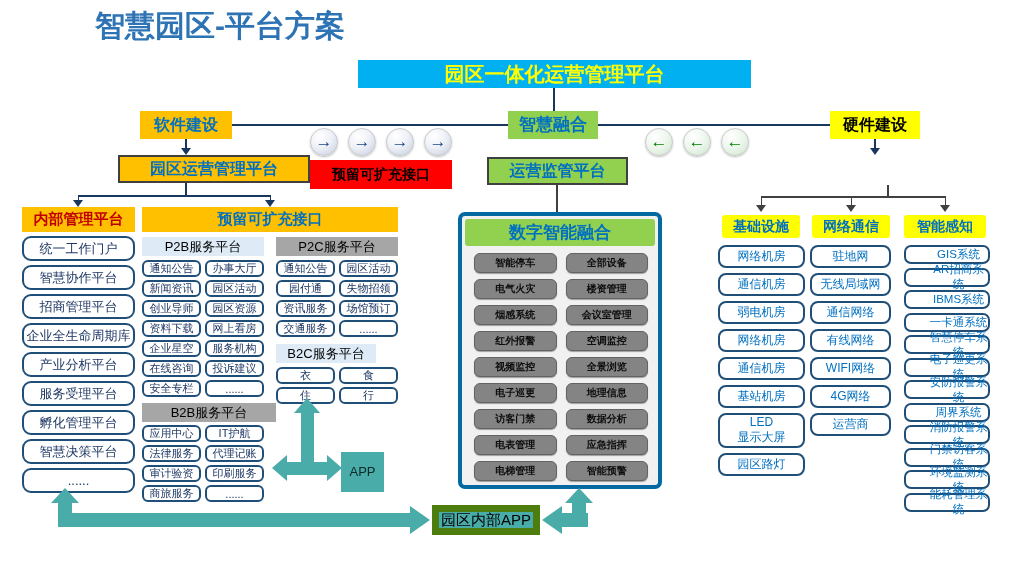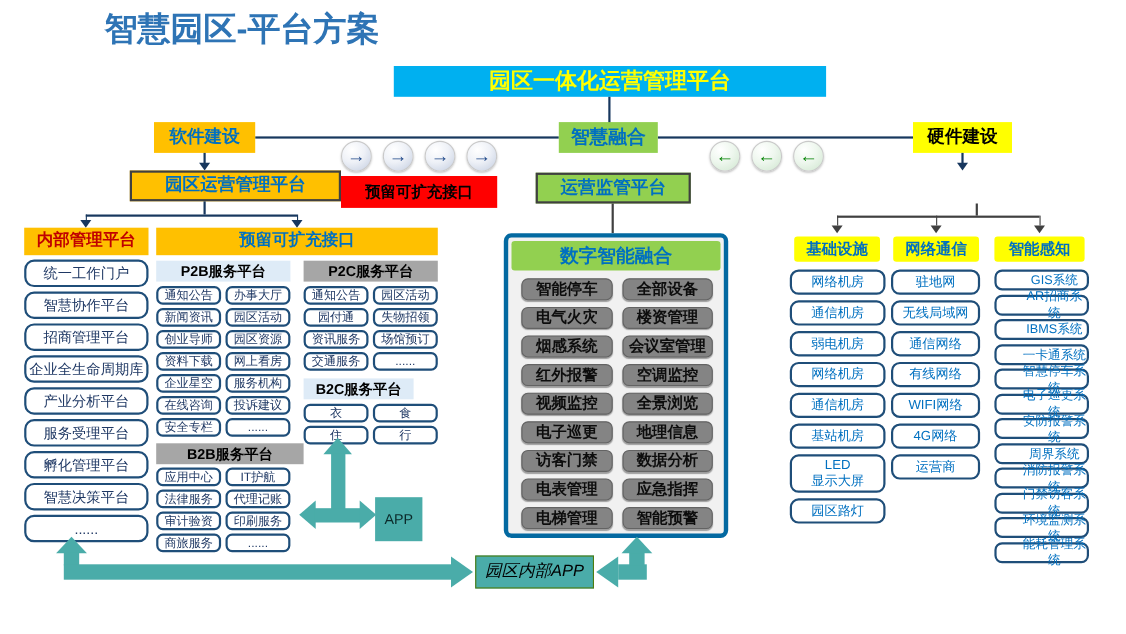--- a/index.html
+++ b/index.html
@@ -35,37 +35,37 @@
   
   .pill-col{position:absolute;display:flex;flex-direction:column;}
   .pill-col > div{box-sizing:border-box;background:#fff;border:2px solid #1F4E79;border-radius:9px;
           display:flex;align-items:center;justify-content:center;text-align:center;
           color:#1F3864;white-space:pre-line;}
   .col-internal > div{height:25px;margin-bottom:4px;font-size:13px;}
   .col-hw > div{min-height:23px;margin-bottom:5px;font-size:12px;color:#0070C0;border-radius:8px;}
   .col-sense > div{height:19px;margin-bottom:3.5px;font-size:11.5px;color:#0070C0;border-radius:7px;padding-left:23px;}
   
   .subhead{position:absolute;box-sizing:border-box;display:flex;align-items:center;justify-content:center;
-           font-weight:bold;font-size:13px;color:#000;}
+           font-weight:normal;font-size:13px;color:#000;}
   .subhead.lt{background:#DEEBF7;}
   .subhead.gy{background:#A6A6A6;}
   
   .sgrid{position:absolute;display:grid;grid-template-columns:1fr 1fr;column-gap:4px;row-gap:3px;}
   .sgrid > div{box-sizing:border-box;height:17px;background:#fff;border:2px solid #1F4E79;border-radius:6px;
           display:flex;align-items:center;justify-content:center;font-size:11px;color:#1F3864;}
   
   .fusion-wrap{position:absolute;left:458px;top:212px;width:204px;height:277px;background:#F1F1F1;
           border:4px solid #0369a1;border-radius:7px;box-sizing:border-box;}
   .fusion-head{position:absolute;left:3px;right:3px;top:3px;height:27px;background:#92D050;border-radius:3px;
           display:flex;align-items:center;justify-content:center;color:#0070C0;font-weight:bold;font-size:17px;}
   .fgrid{position:absolute;left:12px;right:10px;top:37px;display:grid;grid-template-columns:1fr 1fr;
           column-gap:9px;row-gap:6px;}
   .fgrid > div{box-sizing:border-box;height:20px;background:#848484;border:1px solid #636363;border-radius:6px;
           box-shadow:0 1px 1px rgba(0,0,0,.35);display:flex;align-items:center;justify-content:center;
-          font-size:14px;font-weight:bold;color:#0d0d0d;}
+          font-size:10px;font-weight:bold;color:#0d0d0d;}
   
   .teal{background:#4AACA9;}
   .teal-tri{position:absolute;width:0;height:0;}
 </style>
 </head>
 <body>
 
 <div class="canvas">
 
   <div class="abs bold" style="left:95px;top:6px;font-size:30px;color:#2E74B5;">智慧园区-平台方案</div>
@@ -256,20 +256,20 @@
       <div>门禁访客系统</div>
       <div>环境监测系统</div>
       <div>能耗管理系统</div>
     </div>
 
   <div class="teal-tri" style="left:51px;top:488px;border-left:14px solid transparent;border-right:14px solid transparent;border-bottom:15px solid #4AACA9;"></div>
   <div class="abs teal" style="left:58px;top:502px;width:14px;height:12px;"></div>
   <div class="abs teal" style="left:58px;top:513px;width:352px;height:14px;"></div>
   <div class="teal-tri" style="left:410px;top:506px;border-top:14px solid transparent;border-bottom:14px solid transparent;border-left:20px solid #4AACA9;"></div>
 
-  <div class="box teal" style="left:432px;top:505px;width:108px;height:30px;font-size:15px;color:#000;border:1px solid #4d7c0f;font-style:italic;">园区内部APP</div>
+  <div class="box teal" style="left:432px;top:505px;width:108px;height:30px;font-size:15px;color:#000;border:7px solid #4d7c0f;">园区内部APP</div>
 
   <div class="teal-tri" style="left:542px;top:506px;border-top:14px solid transparent;border-bottom:14px solid transparent;border-right:20px solid #4AACA9;"></div>
   <div class="abs teal" style="left:562px;top:513px;width:26px;height:14px;"></div>
   <div class="abs teal" style="left:572px;top:502px;width:14px;height:12px;"></div>
   <div class="teal-tri" style="left:565px;top:488px;border-left:14px solid transparent;border-right:14px solid transparent;border-bottom:15px solid #4AACA9;"></div>
 
 </div>
 
 </body></html>

